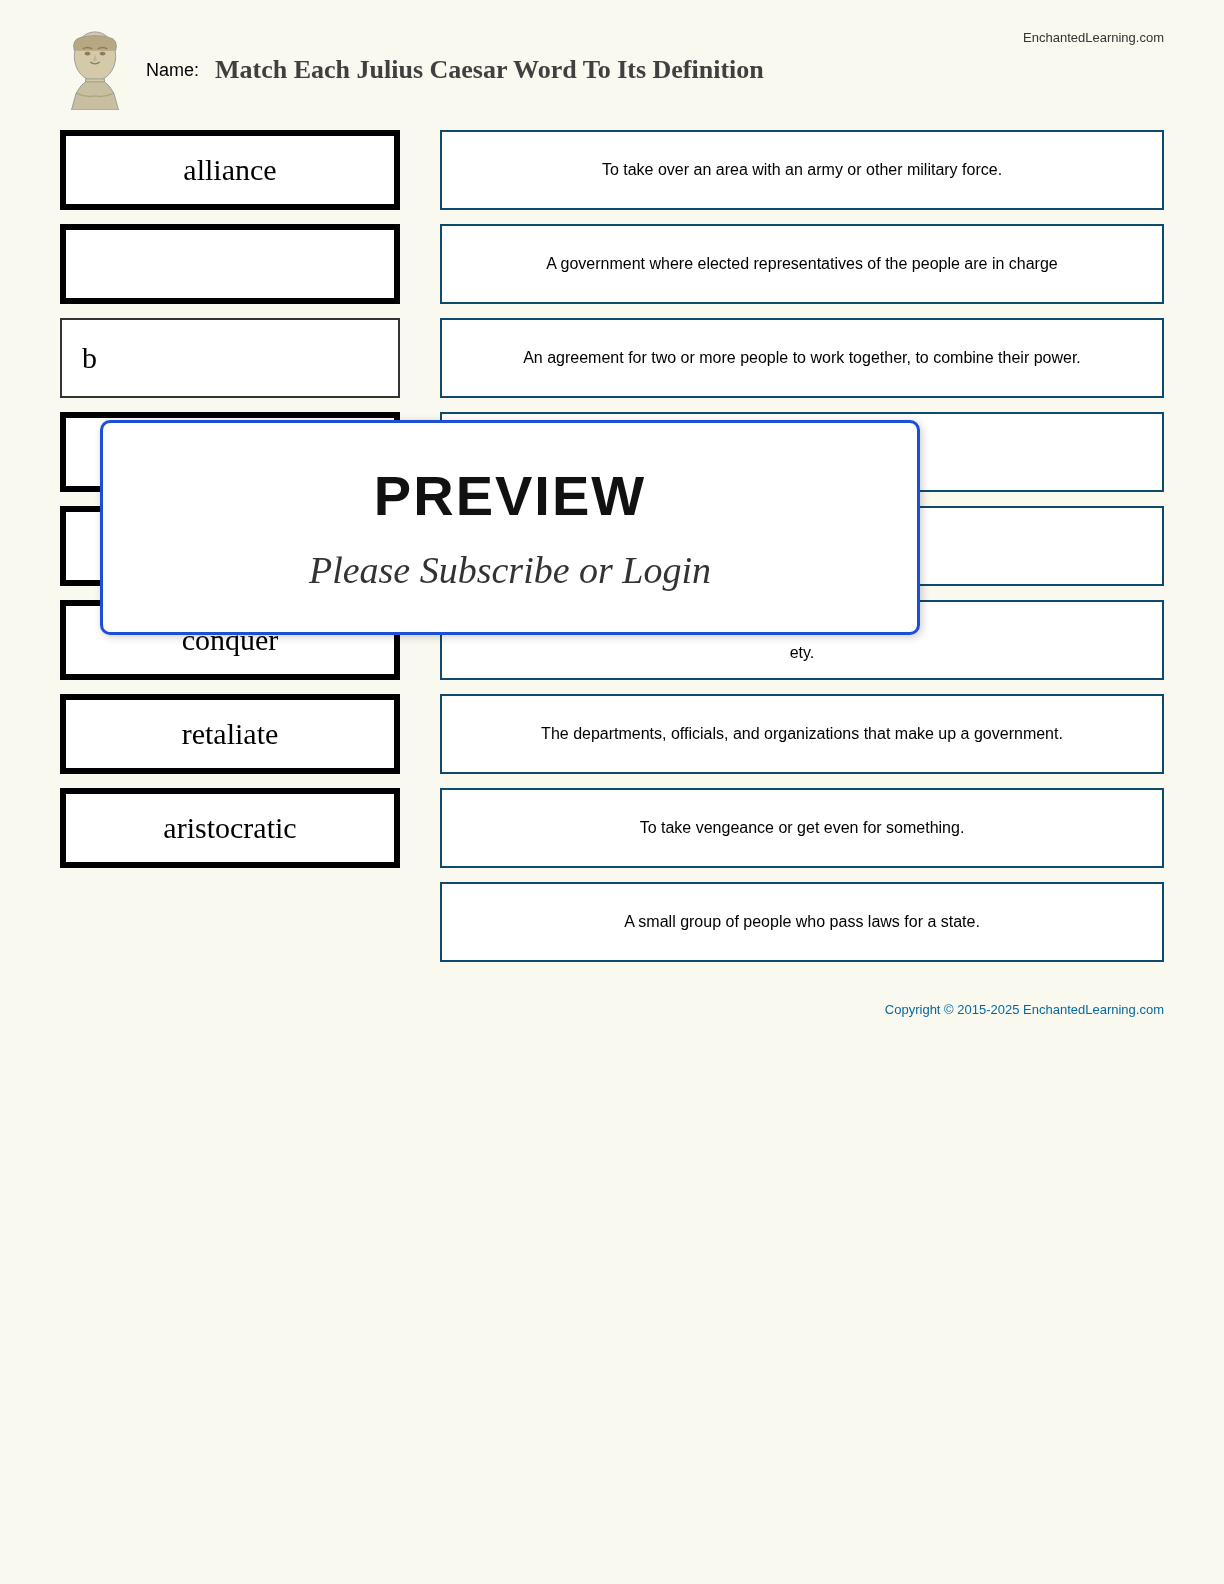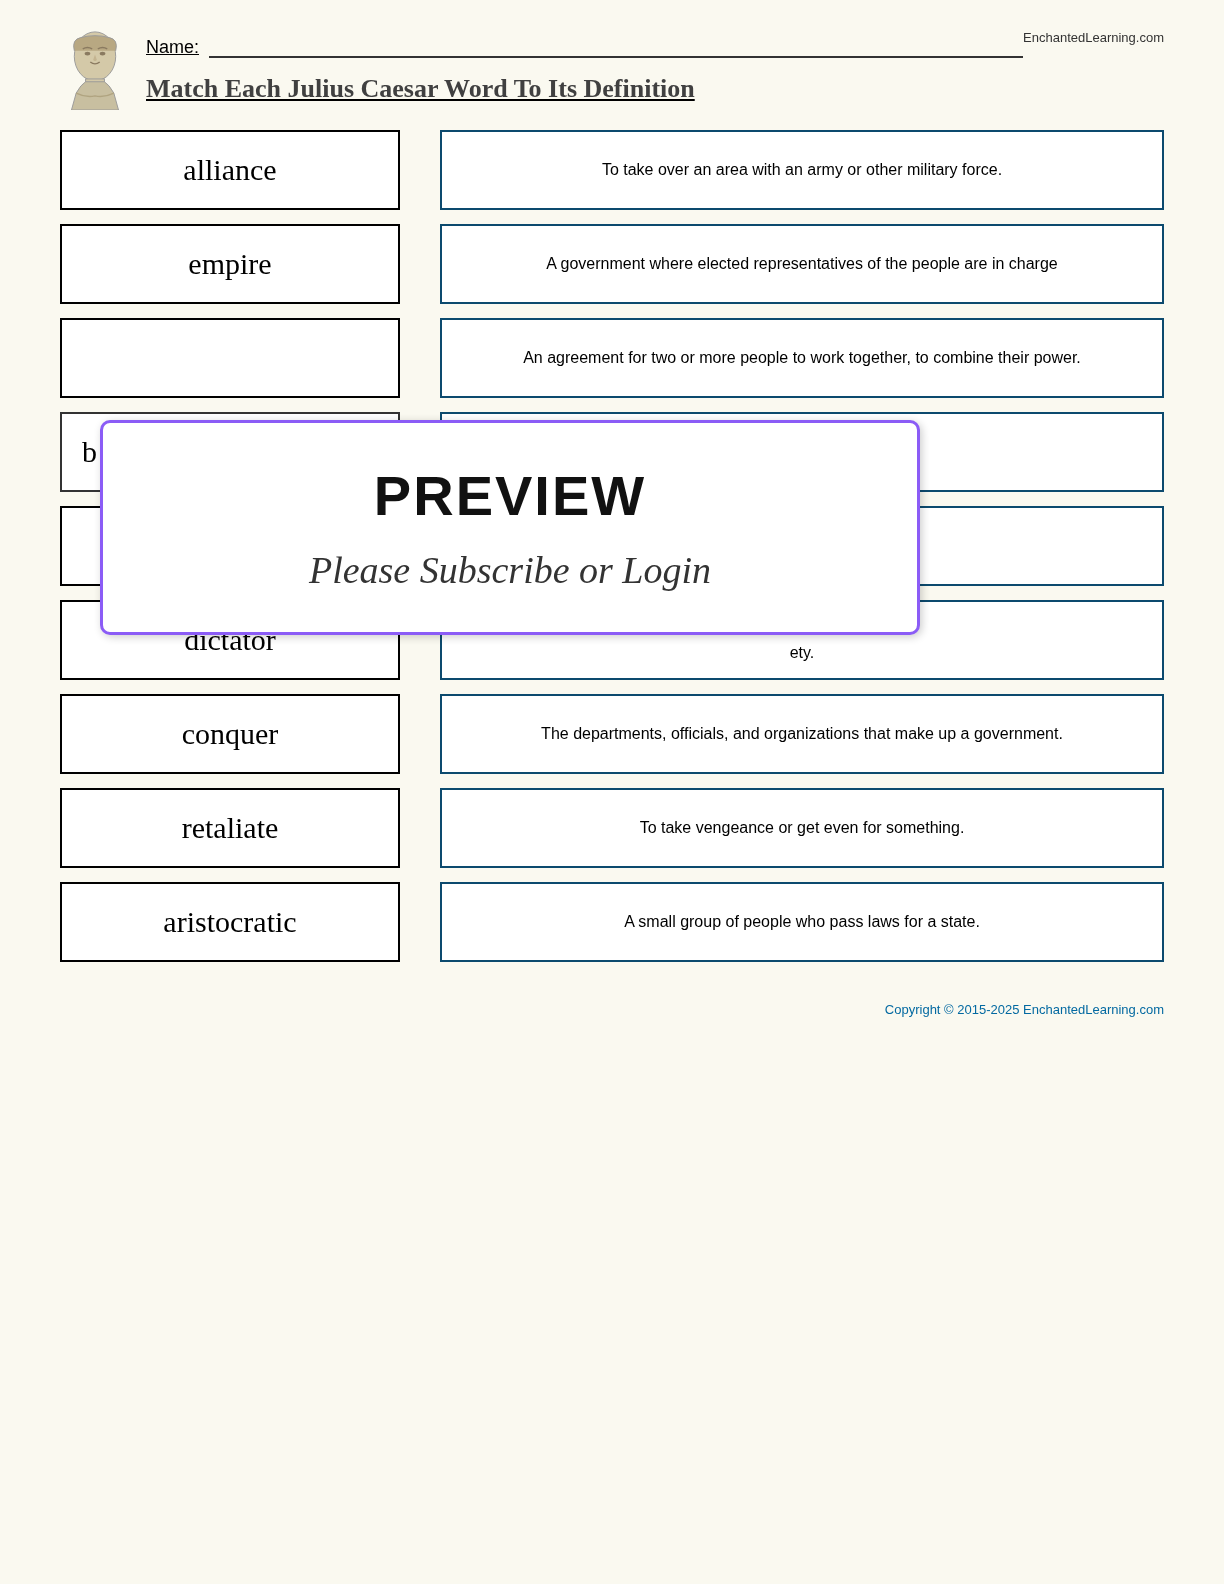--- a/index.html
+++ b/index.html
@@ -36,24 +36,23 @@
     }
 
     .caesar-portrait {
       width: 70px;
       height: 80px;
       flex-shrink: 0;
     }
 
     .header-text {
       display: flex;
-      flex-direction: column;
-      gap: 16px;
+      flex-direction: row;
+      gap: 6px;
       flex: 1;
-      text-decoration: underline;
     }
 
     .name-line {
       display: flex;
       align-items: center;
       gap: 10px;
       font-size: 18px;
     }
 
     .name-label {
@@ -97,21 +96,21 @@
     }
 
     .right-column {
       display: flex;
       flex-direction: column;
       gap: 14px;
       flex: 1;
     }
 
     .word-box {
-      border: 2px solid #000000;
+      border: 6px solid #000000;
       padding: 2px 20px;
       text-align: center;
       font-size: 30px;
       background: #fff;
       min-height: 80px;
       display: flex;
       align-items: center;
       justify-content: center;
     }
 
@@ -129,21 +128,21 @@
       justify-content: center;
     }
 
     
     .preview-overlay {
       position: absolute;
       top: 420px;
       left: 100px;
       width: 820px;
       background: #fff;
-      border: 3px solid #8b5cf6;
+      border: 3px solid #1d4ed8;
       border-radius: 10px;
       z-index: 10;
       padding: 40px 60px;
       text-align: center;
       box-shadow: 2px 2px 8px rgba(0,0,0,0.2);
     }
 
     .preview-title {
       font-family: Arial, Helvetica, sans-serif;
       font-size: 56px;
@@ -222,23 +221,20 @@
 
   <div class="content">
 
     <div class="left-column">
 
       <div class="word-box">
         <span>alliance</span>
       </div>
 
 
-      <div class="word-box">
-        <span>empire</span>
-      </div>
 
       <div class="word-box" style="min-height:80px;">
         <span></span>
       </div>
 
       <div class="word-box-partial" style="min-height:80px;">
         <span>b</span>
       </div>
 
       <div class="word-box" style="min-height:80px;">

